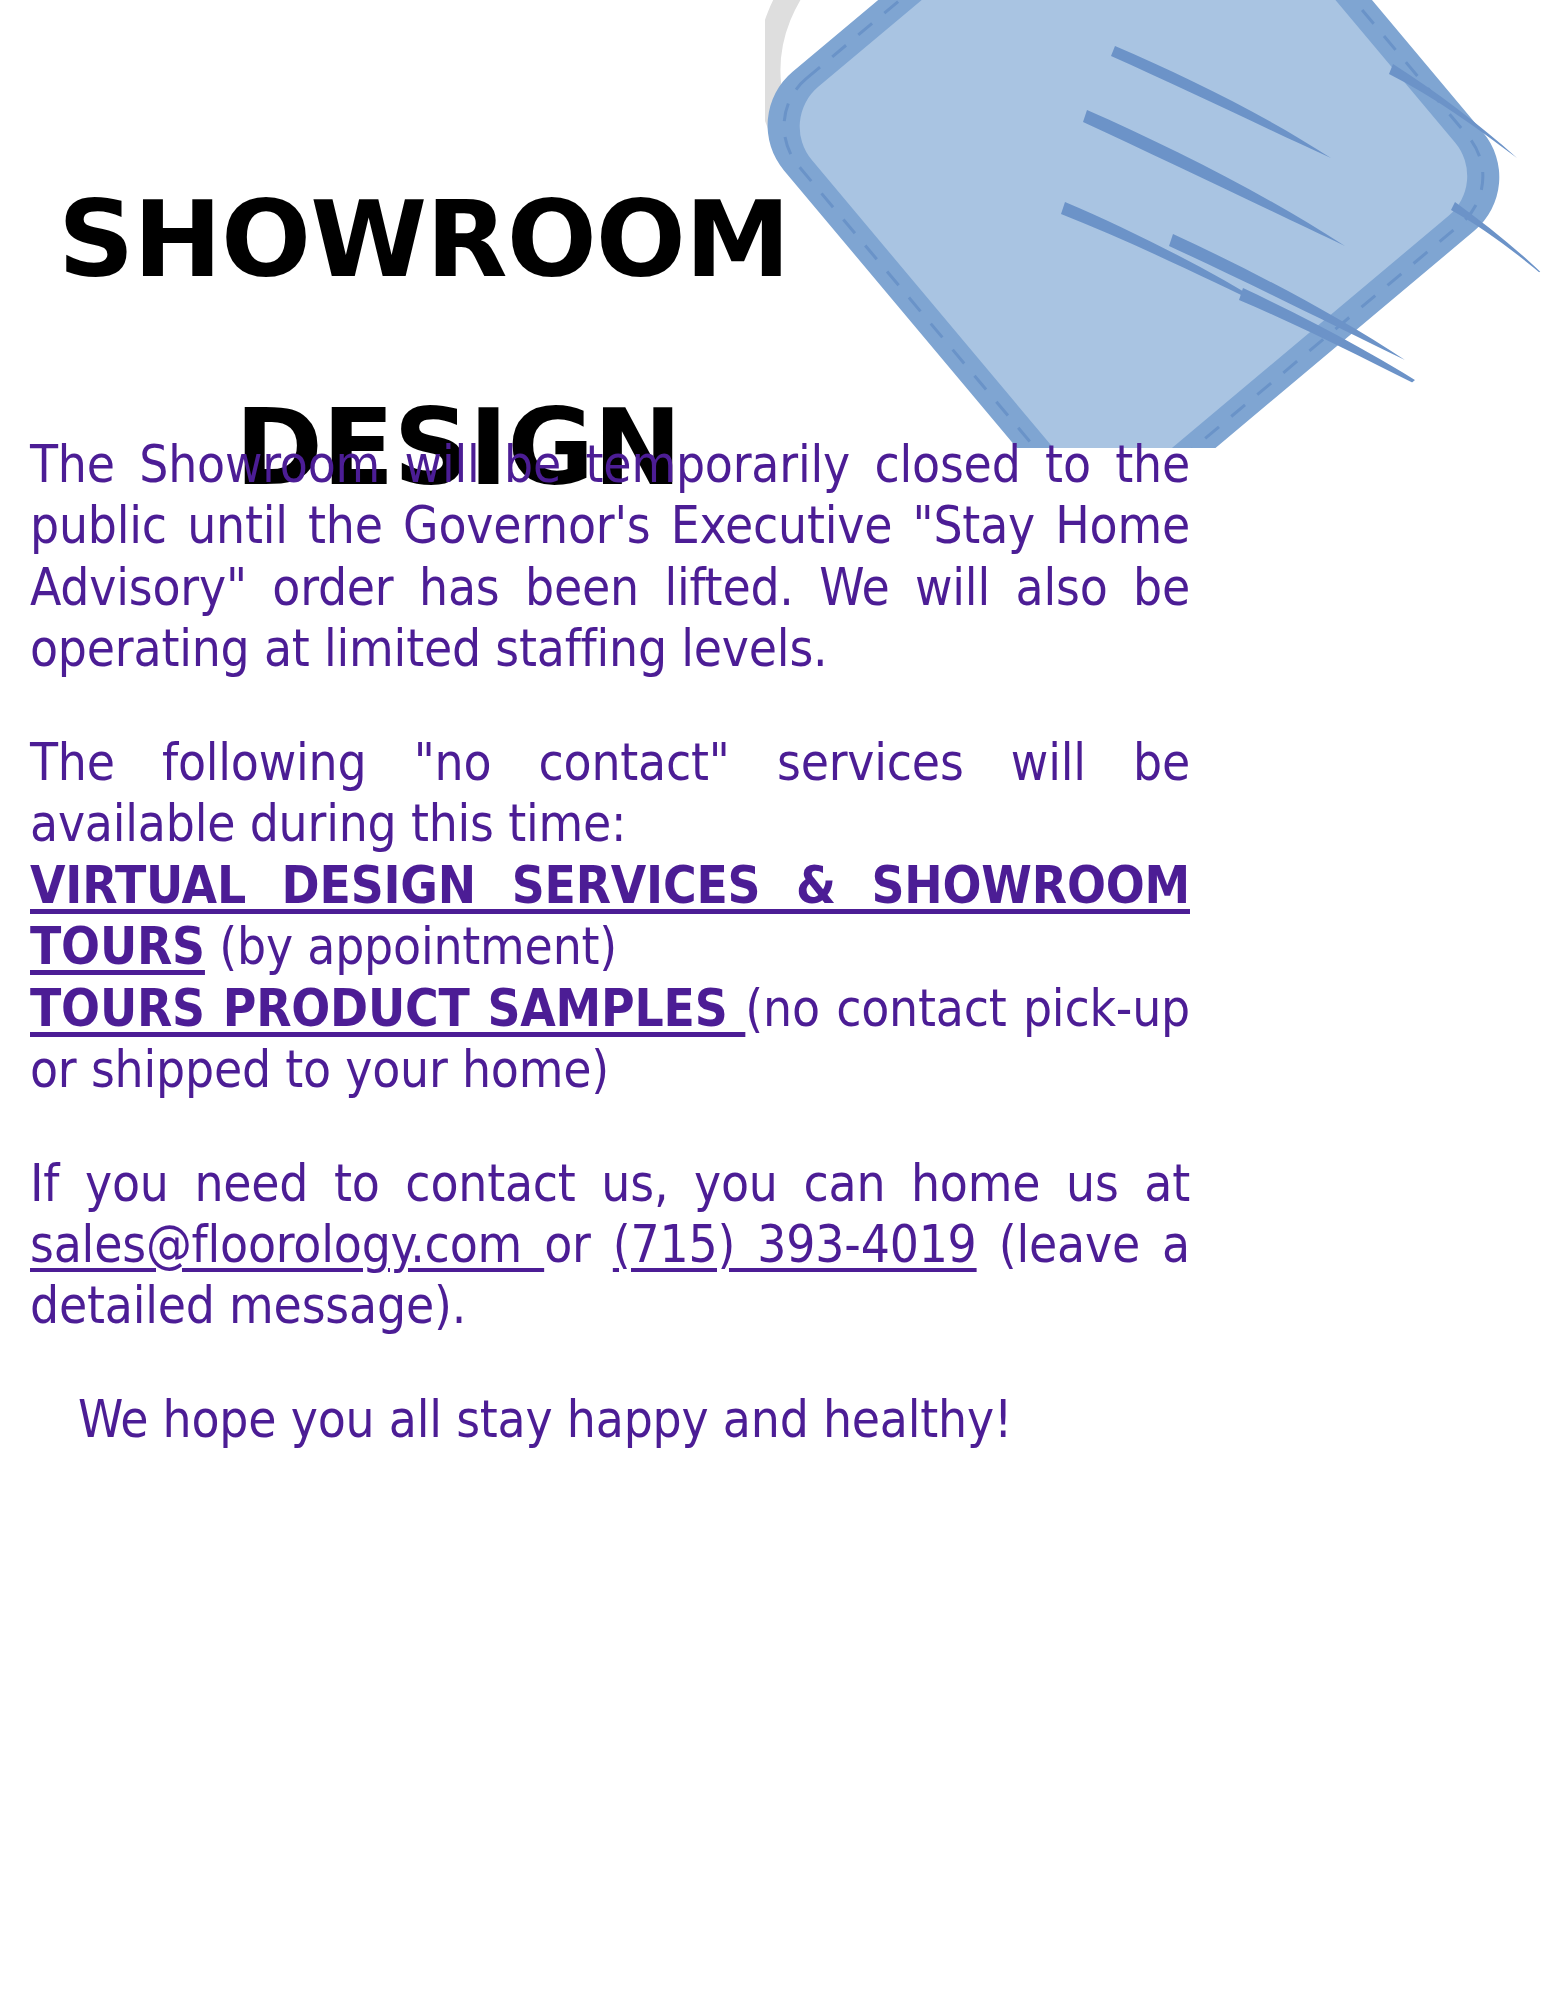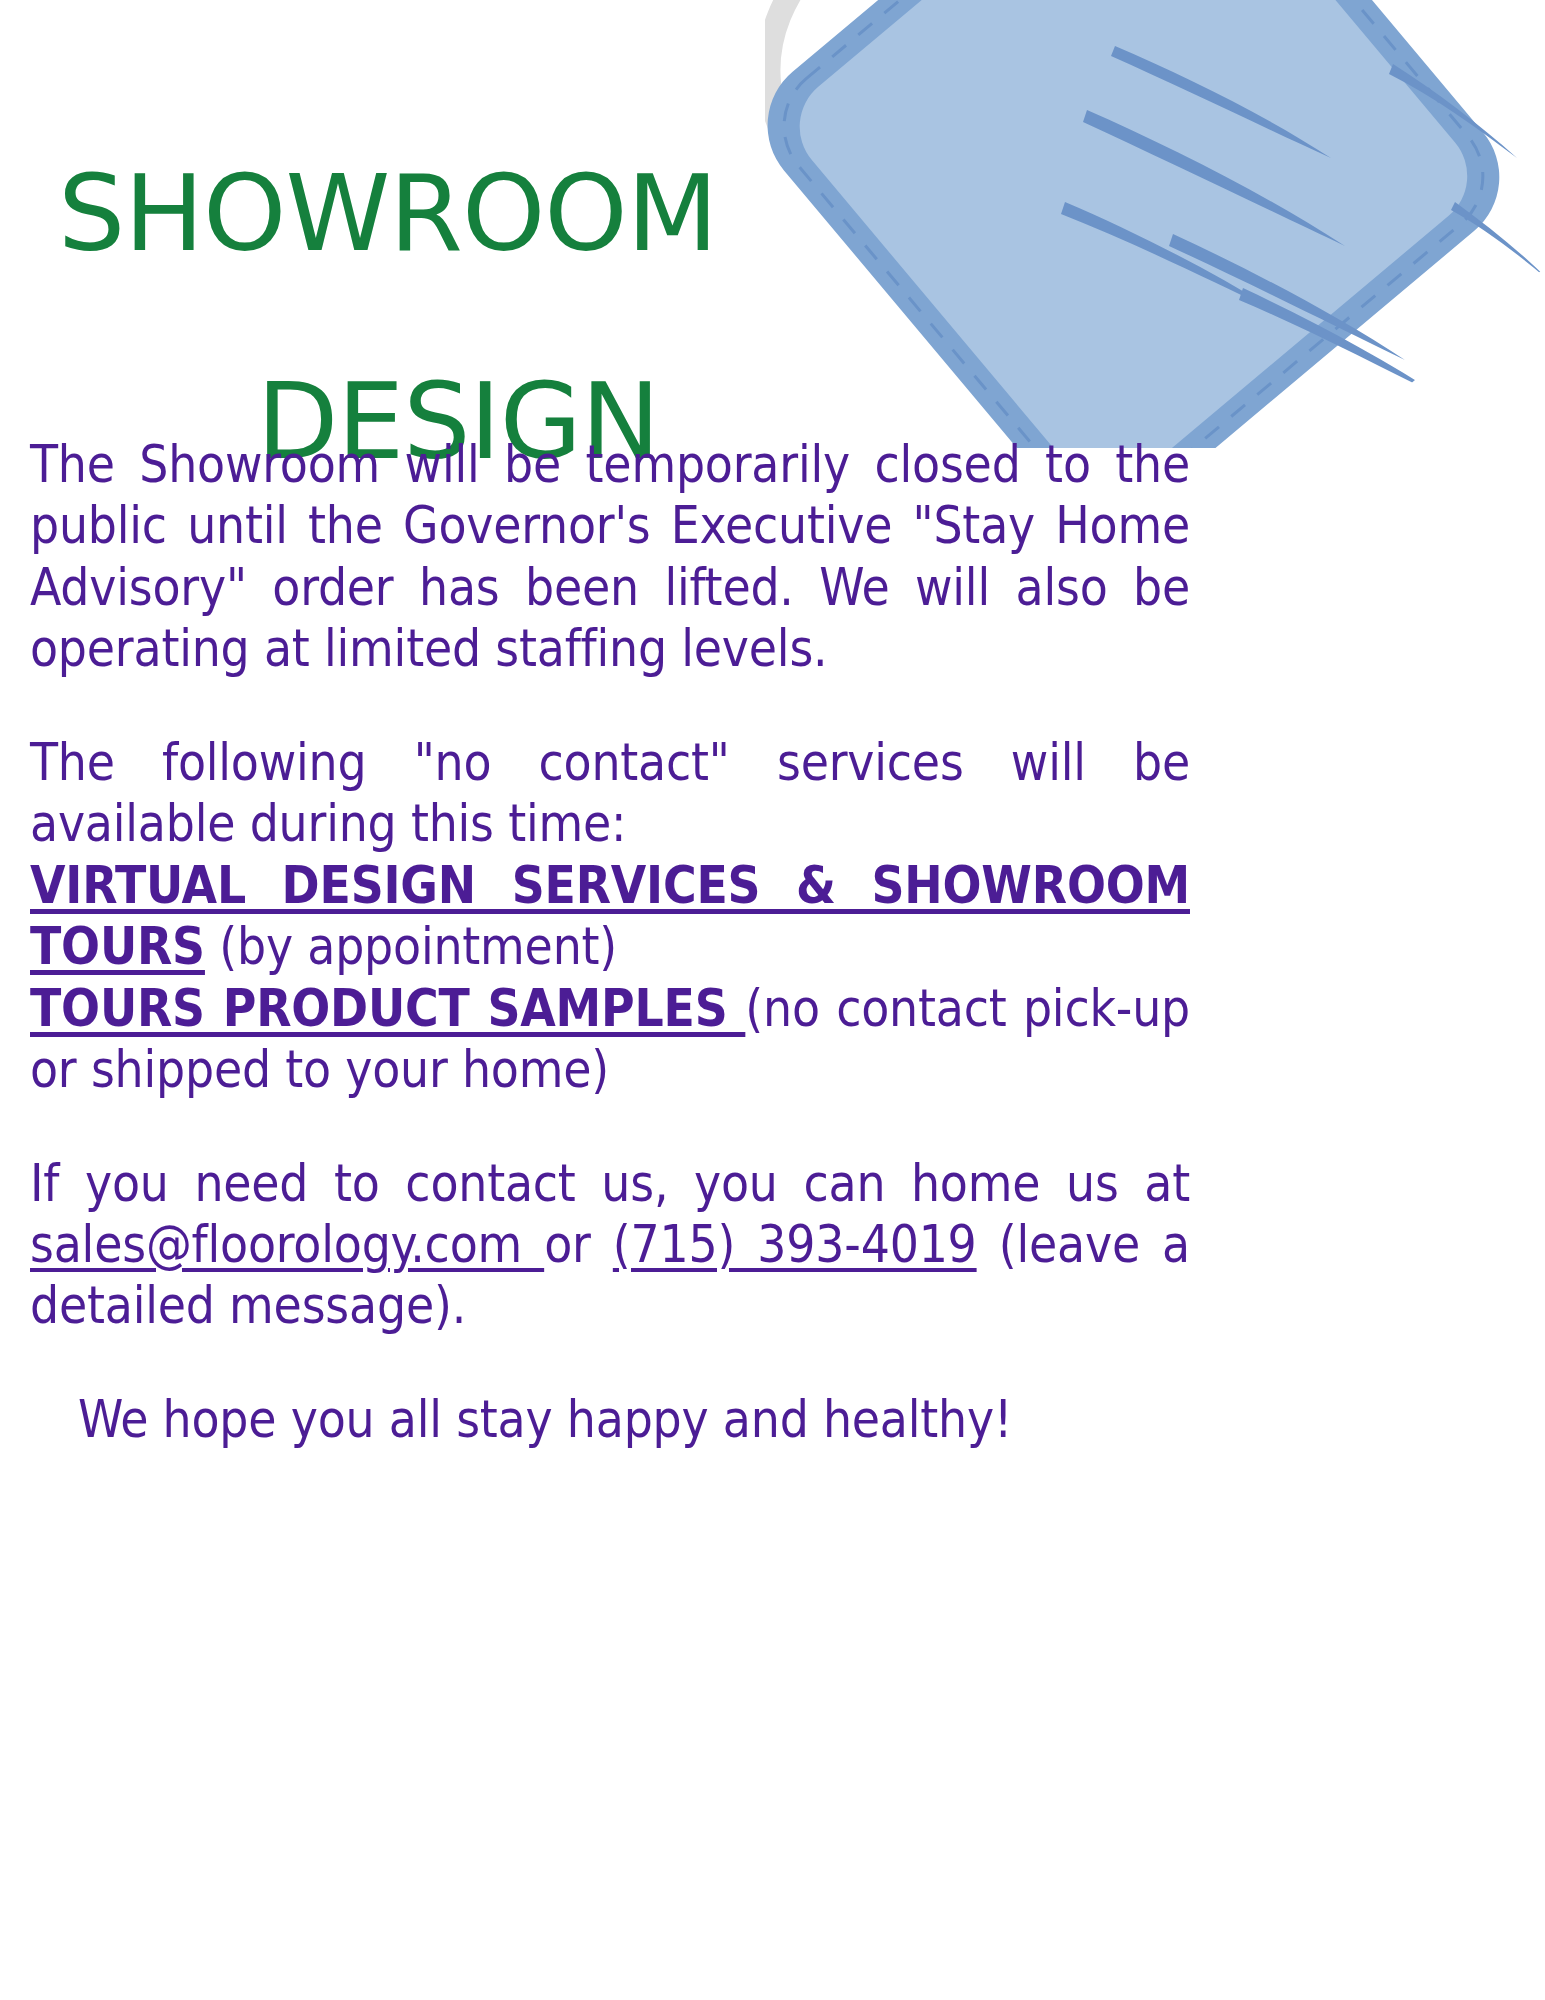--- a/index.html
+++ b/index.html
@@ -26,25 +26,25 @@
     right: -10px;
     width: 790px;
     height: 460px;
     pointer-events: none;
   }
 
   
   #headline {
     position: absolute;
     left: 58px;
-    top: 58px;
+    top: 84px;
     width: 800px;
-    color: #15803d;
+    color: #000000;
     font-family: "DejaVu Sans", sans-serif;
-    font-weight: 400;
+    font-weight: 700;
     font-size: 106px;
     line-height: 0.98;
     letter-spacing: -1px;
     text-align: center;
     white-space: pre-line;
   }
   #headline .hl-line-1 { display: block; text-align: left; }
   #headline .hl-line-2 { display: block; text-align: center; }
 
   

